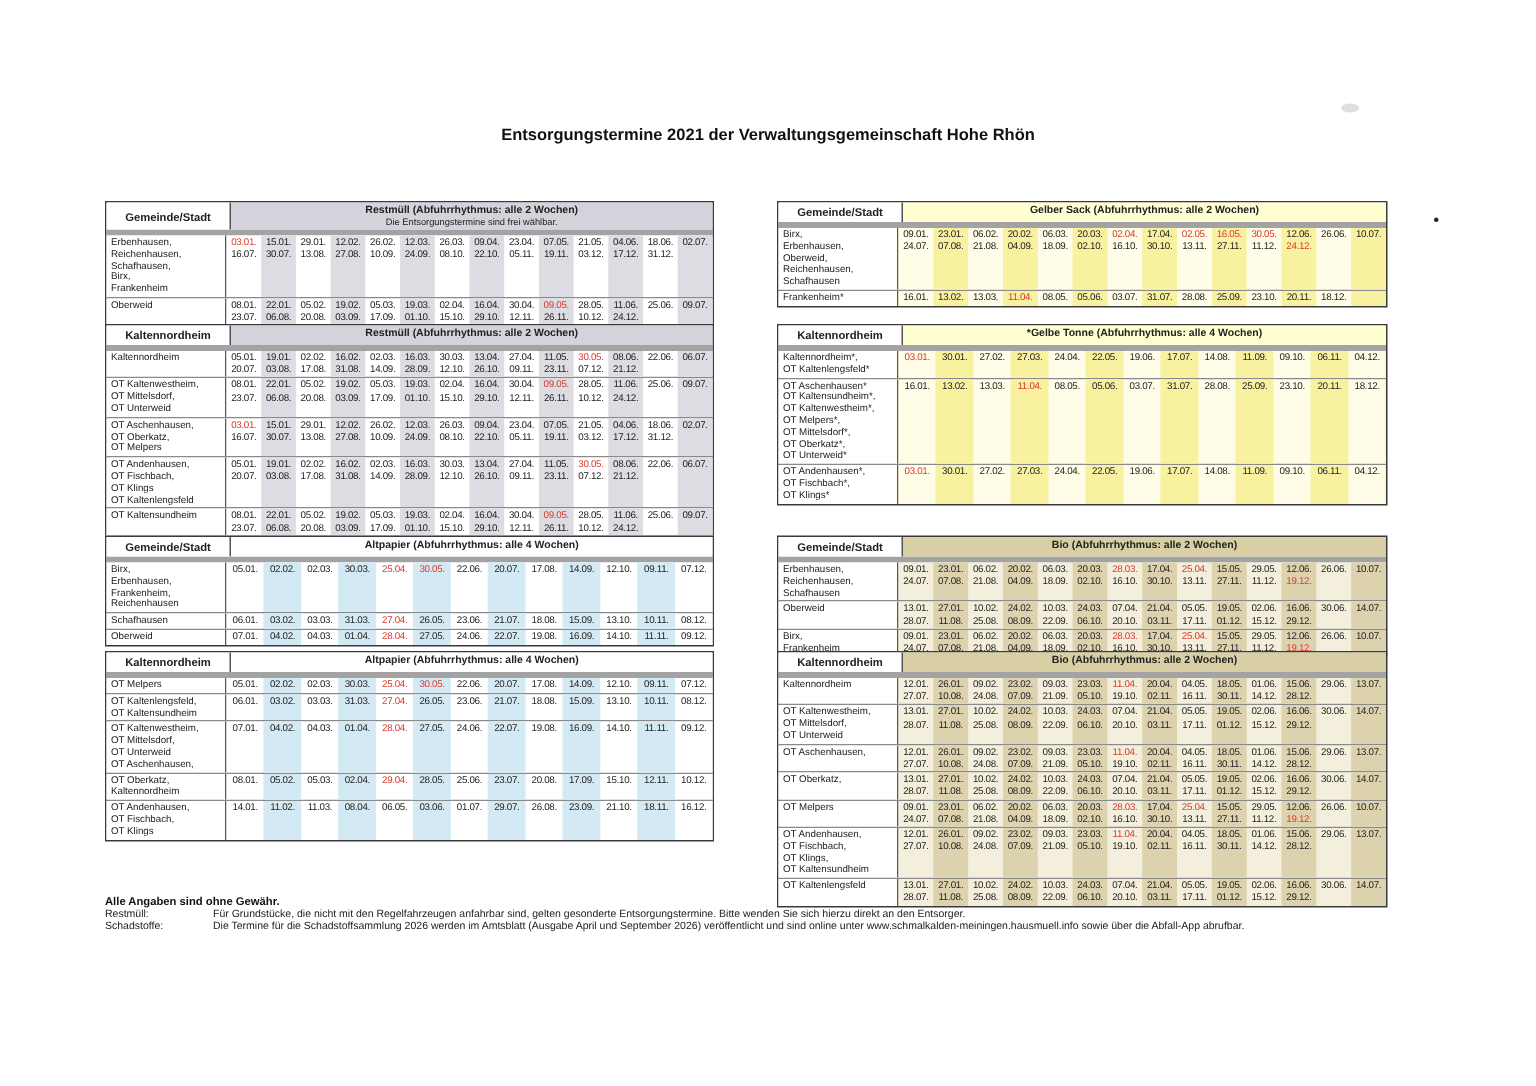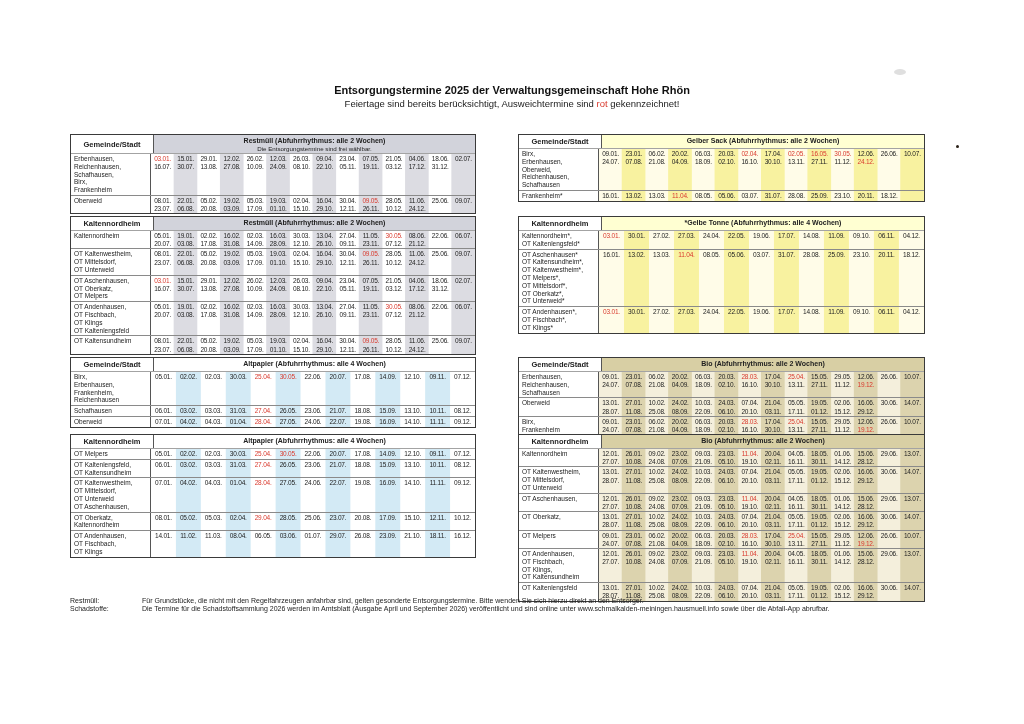--- a/index.html
+++ b/index.html
@@ -23,21 +23,21 @@
   .t5 { left:518px; top:134px; width:407px; }
   .t6 { left:518px; top:216px; width:407px; }
   .t7 { left:518px; top:357px; width:407px; }
   .t8 { left:518px; top:434px; width:407px; }
 
   .theme-gray   { --hd:#d2d3db; --stripe:#dcdce2; --base:#ffffff; }
   .theme-yellow { --hd:#ffffd2; --stripe:#f8f2a0; --base:#fffce8; }
   .theme-blue   { --hd:#ffffff; --stripe:#d3eaf5; --base:#ffffff; }
   .theme-tan    { --hd:#d8cfa4; --stripe:#dcd3ae; --base:#f4efdc; }
 
-  .thead { display:flex; border-bottom:1px solid #a3a3a3; }
+  .thead { display:flex; border-bottom:4px solid #a3a3a3; }
   .corner {
     width:80px; flex:0 0 80px; text-align:center; font-weight:bold; font-size:7.5px;
     border-right:1px solid #555; padding:2px 1px; background:#fff;
     display:flex; flex-direction:column; justify-content:center;
   }
   .ttitle { flex:1; text-align:center; font-weight:bold; font-size:7px;
     background:var(--hd); padding:2px 0 1px 0; }
   .tsub { font-weight:normal; font-size:6.2px; margin-top:1px; }
 
   .trow { display:flex; }
@@ -66,22 +66,21 @@
     background:#c9c9c9; border-radius:50%; opacity:.6; }
   .artifact-dot { position:absolute; left:956px; top:145px; width:3px; height:3px;
     background:#2a2118; border-radius:50%; }
 </style>
 </head>
 <body>
 
 <div class="sheet">
 
   <div class="title-block">
-    <div class="title">Entsorgungstermine 2025 der Verwaltungsgemeinschaft Hohe Rhön</div>
-    <div class="subtitle"><span>Feiertage sind bereits berücksichtigt, Ausweichtermine sind </span><span class="red-text">rot</span><span> gekennzeichnet!</span></div>
+    <div class="title">Entsorgungstermine 2021 der Verwaltungsgemeinschaft Hohe Rhön</div>
   </div>
 
   <div class="tbl t1 theme-gray">
       <div class="thead">
         <div class="corner">Gemeinde/Stadt</div>
         <div class="ttitle">
           <div>Restmüll (Abfuhrrhythmus: alle 2 Wochen)</div>
           <div class="tsub">Die Entsorgungstermine sind frei wählbar.</div>
         </div>
       </div>
@@ -1015,20 +1014,21 @@
           <span class="d">03.11.</span>
           <span class="d">17.11.</span>
           <span class="d">01.12.</span>
           <span class="d">15.12.</span>
           <span class="d">29.12.</span>
         </div>
       </div>
     </div>
 
   <div class="footer">
+    <div class="fnote">Alle Angaben sind ohne Gewähr.</div>
     <div class="hint-row">
       <div class="hint-label">Restmüll:</div>
       <div class="hint-text">Für Grundstücke, die nicht mit den Regelfahrzeugen anfahrbar sind, gelten gesonderte Entsorgungstermine. Bitte wenden Sie sich hierzu direkt an den Entsorger.</div>
     </div>
     <div class="hint-row">
       <div class="hint-label">Schadstoffe:</div>
       <div class="hint-text">Die Termine für die Schadstoffsammlung 2026 werden im Amtsblatt (Ausgabe April und September 2026) veröffentlicht und sind online unter www.schmalkalden-meiningen.hausmuell.info sowie über die Abfall-App abrufbar.</div>
     </div>
   </div>
 

